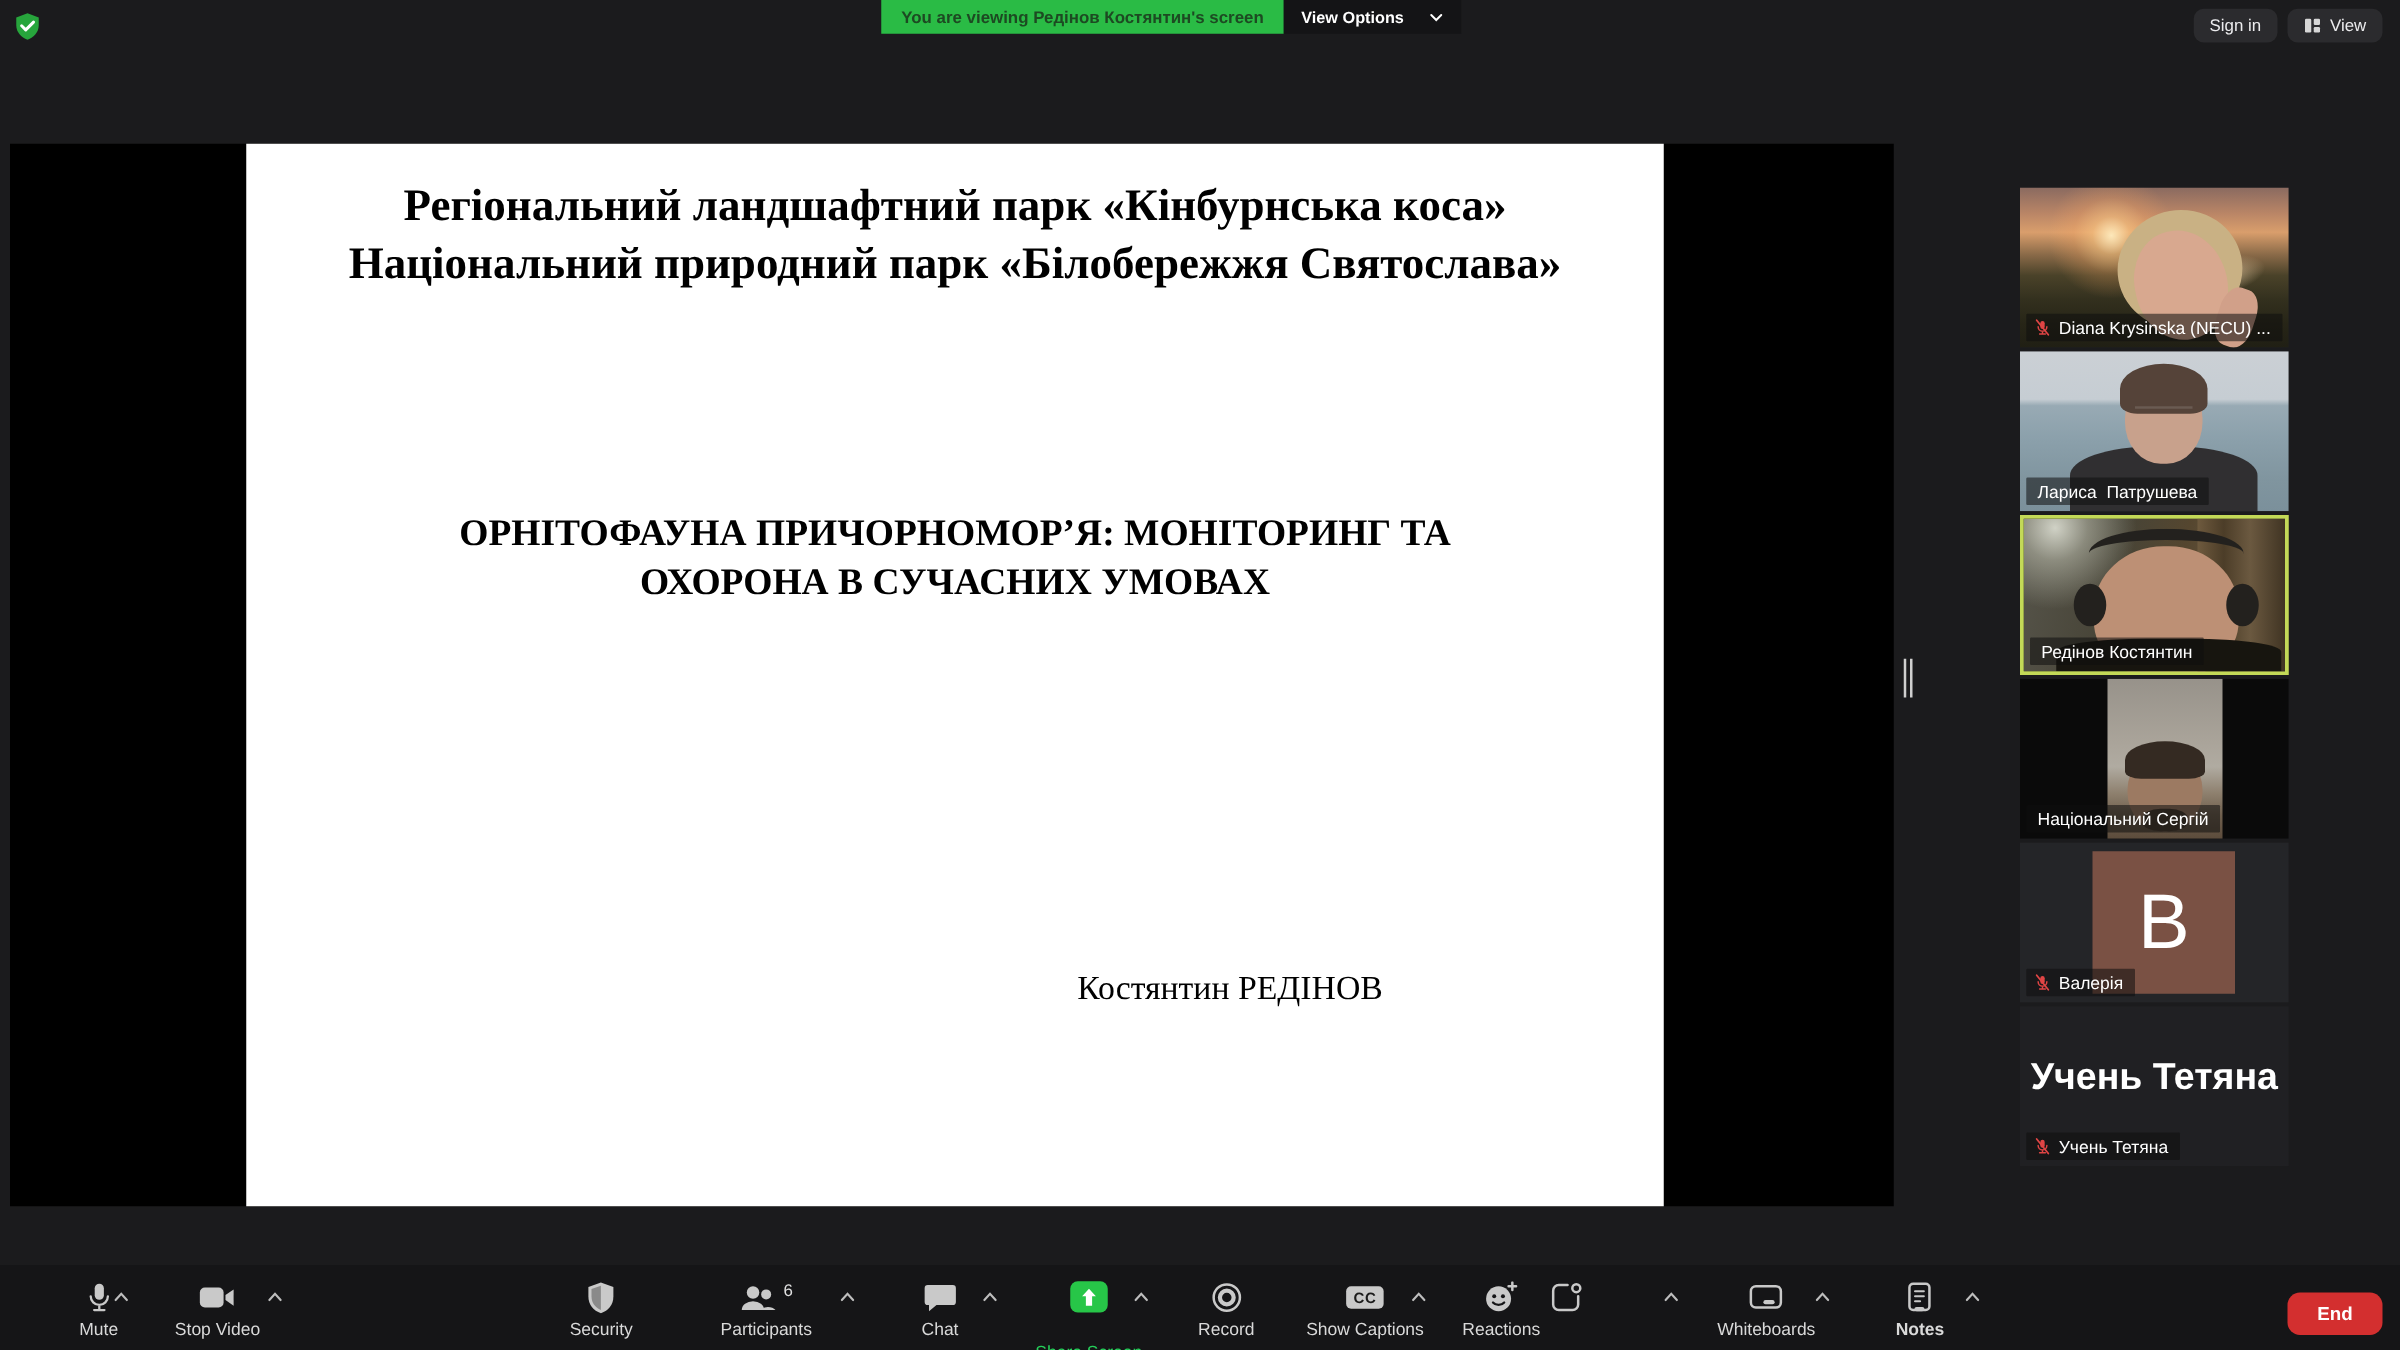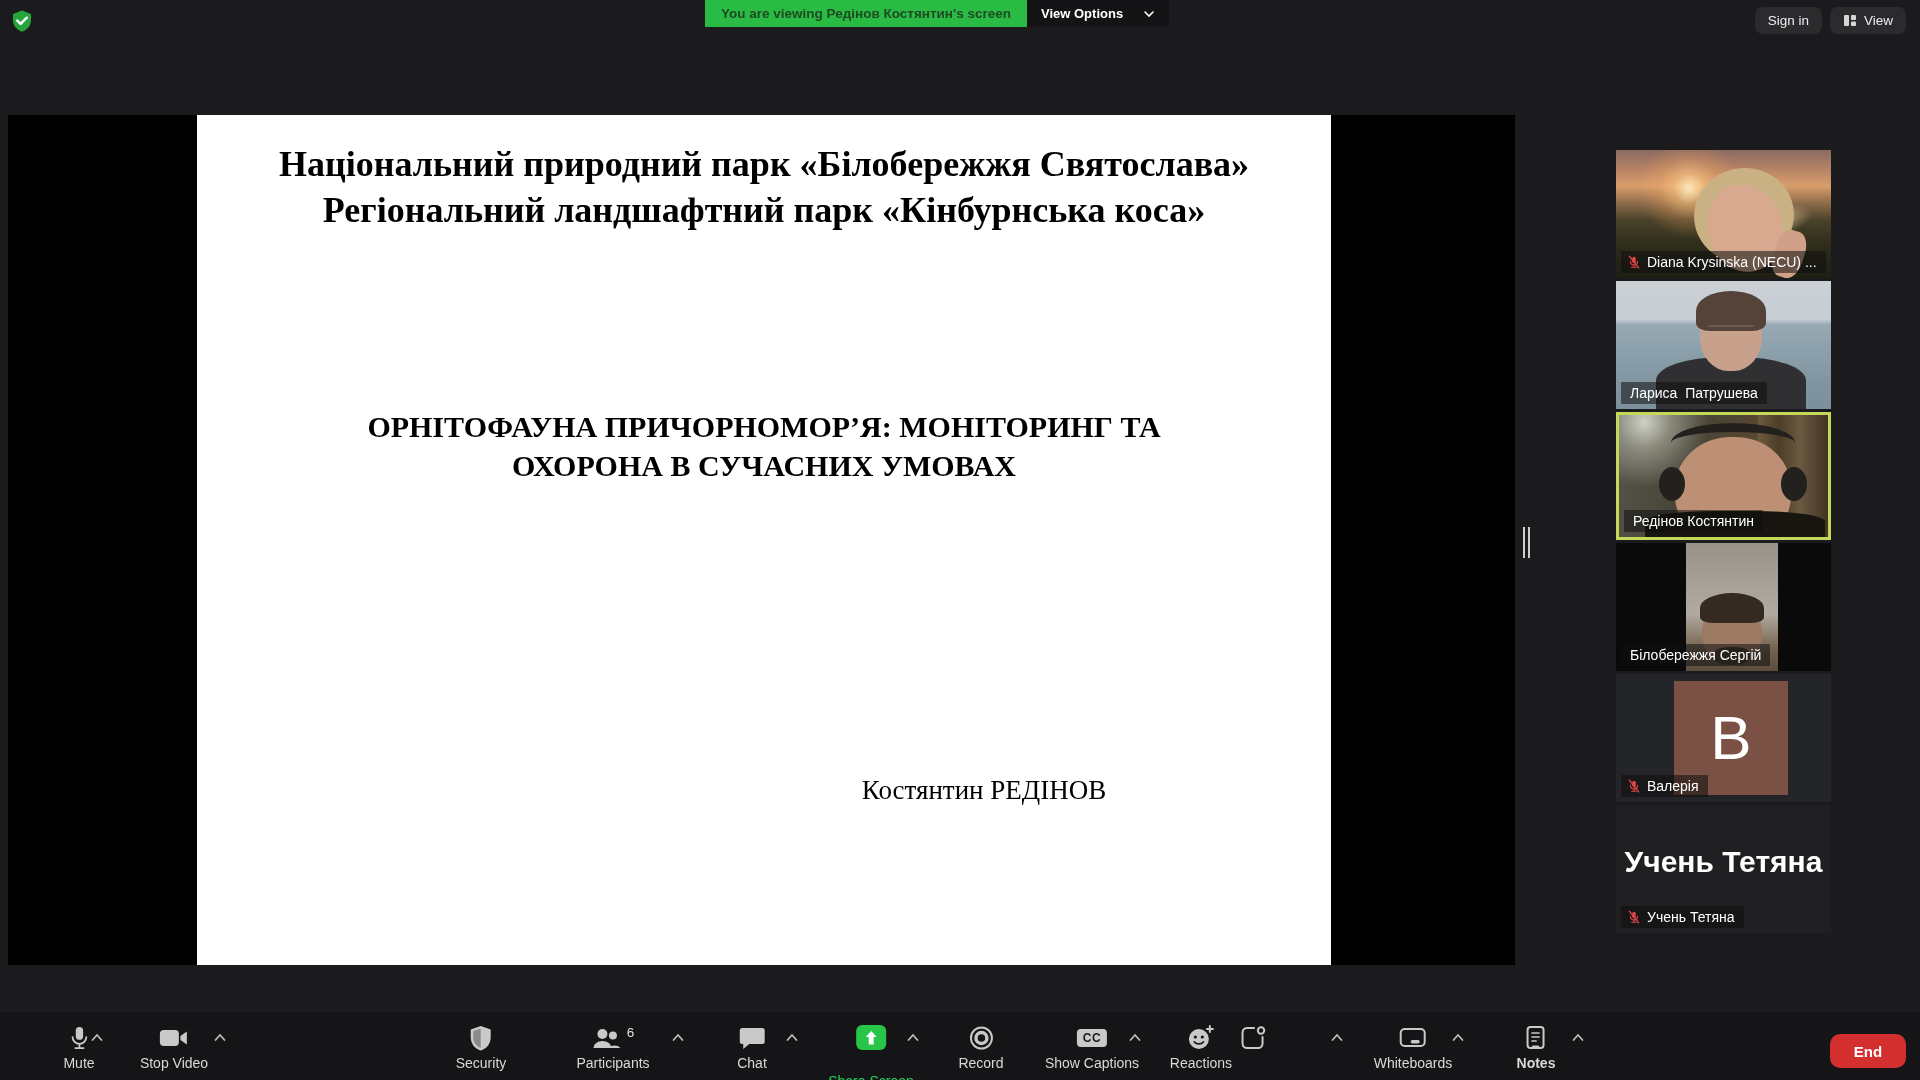--- a/index.html
+++ b/index.html
@@ -154,22 +154,22 @@
         <rect x="8" y="7.5" width="5" height="4.5" rx="1" fill="#d6d6d6"></rect>
       </svg>
       <span>View</span>
     </div>
   </div>
 </div>
 
 <div class="share-area">
   <div class="slide">
     <div class="slide-title">
+      <div>Регіональний ландшафтний парк «Кінбурнська коса»</div>
       <div>Національний природний парк «Білобережжя Святослава»</div>
-      <div>Регіональний ландшафтний парк «Кінбурнська коса»</div>
     </div>
     <div class="slide-heading">
       <div>ОРНІТОФАУНА ПРИЧОРНОМОР’Я: МОНІТОРИНГ ТА</div>
       <div>ОХОРОНА В СУЧАСНИХ УМОВАХ</div>
     </div>
     <div class="slide-author">Костянтин РЕДІНОВ</div>
   </div>
 </div>
 
 <div class="drag-handle"></div>
@@ -220,21 +220,21 @@
   </div>
 
   <div class="tile">
     <div class="scene-portrait">
       <div class="v-strip"></div>
         <div class="v-face"></div>
         <div class="v-hair"></div>
         <div class="v-beard"></div>
     </div>
     <div class="nameplate nomic">
-      <span>Білобережжя Сергій</span>
+      <span>Національний Сергій</span>
     </div>
   </div>
 
   <div class="tile">
     <div class="scene-avatar">
       <div class="avatar-square">
         <span class="avatar-letter">B</span>
       </div>
     </div>
     <div class="nameplate">

